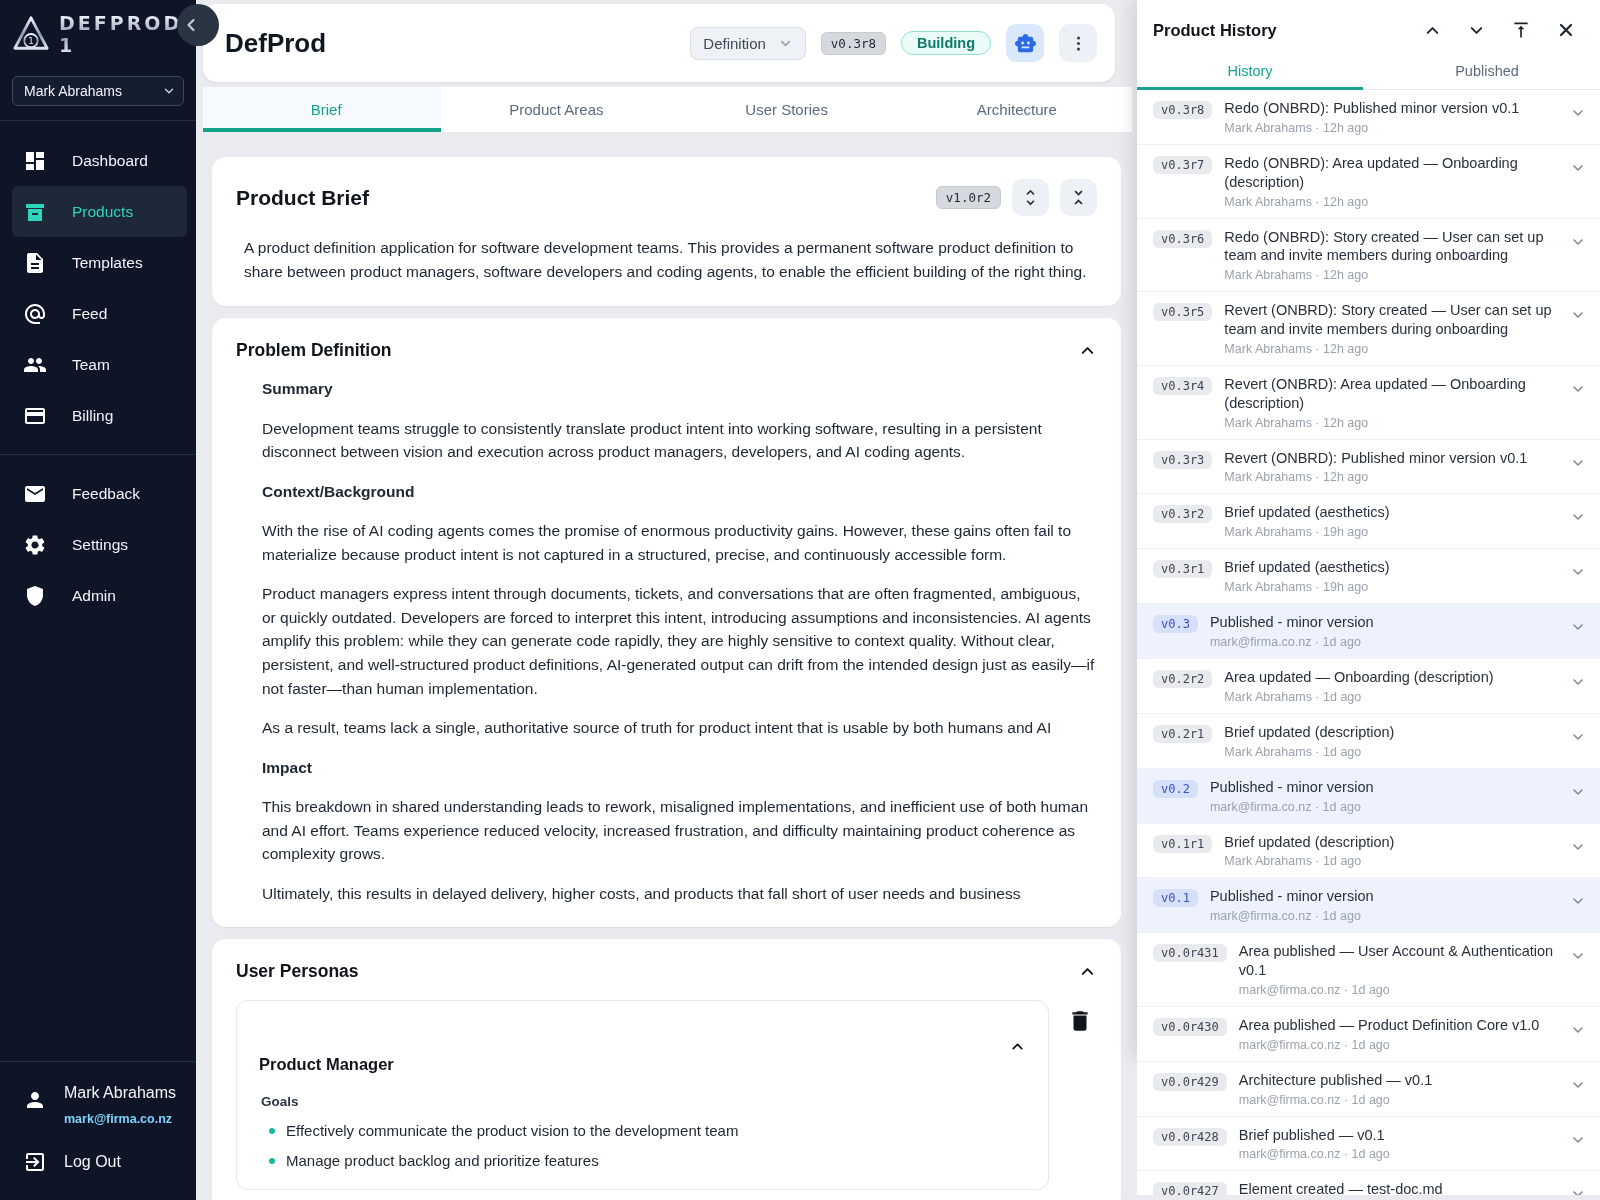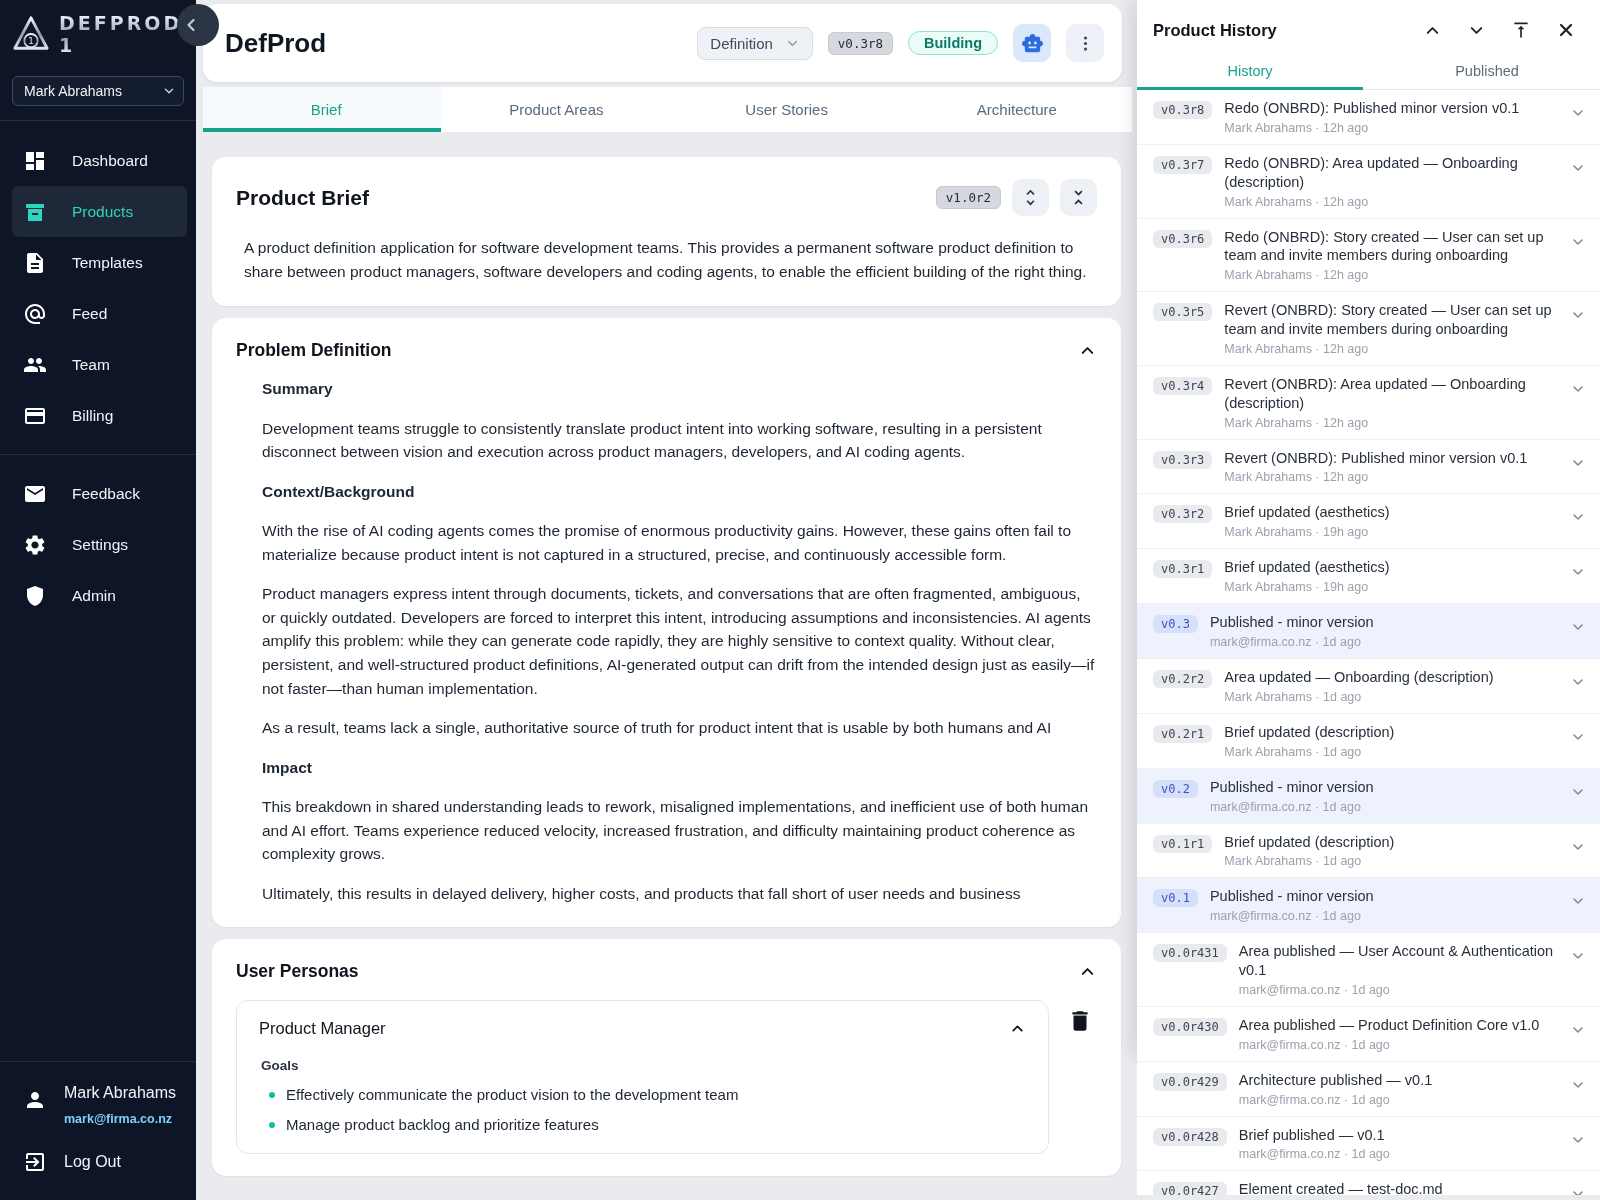--- a/index.html
+++ b/index.html
@@ -25,21 +25,21 @@
   .nav-item.divider::after { content:""; position:absolute; left:-12px; right:-9px; bottom:-14px; height:1px; background:#242e41; }
   .side-footer { position:absolute; left:0; right:0; bottom:0; padding:14px 0 20px 0; border-top:1px solid #242e41; }
   .side-user { display:flex; align-items:flex-start; gap:17px; padding:8px 12px 8px 23px; }
   .side-user .uname { font-size:16px; color:#f3f5f8; }
   .side-user .uemail { font-size:12.5px; color:#7dd3fc; margin-top:10px;font-weight:bold; }
   .logout-row { display:flex; align-items:center; gap:17px; padding:16px 12px 6px 23px; font-size:16px; color:#f3f5f8; cursor:pointer; }
 
   
   .collapse-fab { position:absolute; left:177px; top:4px; width:42px; height:42px; border-radius:50%; background:#2b3442; color:#c3cad6; display:flex; align-items:center; justify-content:center; z-index:3; cursor:pointer; }
   .main { position:absolute; left:196px; top:0; width:941px; height:1200px; background:#e9ebee; z-index:2; }
-  .main-header { position:relative; z-index:4; margin:4px 15px 5px 7px; background:#ffffff; border-radius:14px; height:78px; display:flex; align-items:center; padding:0 18px 0 22px; box-shadow:0 1px 3px rgba(16,24,40,.07); }
+  .main-header { position:relative; z-index:4; margin:4px 22px 5px 7px; background:#ffffff; border-radius:14px; height:78px; display:flex; align-items:center; padding:0 18px 0 22px; box-shadow:0 1px 3px rgba(16,24,40,.07); }
   .main-title { font-size:26px; font-weight:800; color:#0f1722; }
   .hdr-right { margin-left:auto; display:flex; align-items:center; gap:15px; }
   .mode-select { display:flex; align-items:center; gap:12px; background:#eef1f5; border:1px solid #d8dde4; border-radius:8px; padding:7px 12px; font-size:15px; color:#3f4a5a; cursor:pointer; }
   .mode-select .sel-chev { color:#9aa3b0; }
   .badge-mono { font-family:"DejaVu Sans Mono", monospace; font-size:12.5px; color:#222b36; background:#d5d9de; border:1px solid #c6cbd2; border-radius:6px; padding:3px 9px; }
   .badge-status { font-size:14.5px; font-weight:700; color:#0c7a68; background:#eafcf7; border:1.5px solid #8fe3cf; border-radius:999px; padding:3px 15px; }
   .btn-sq { width:38px; height:38px; border-radius:10px; display:flex; align-items:center; justify-content:center; cursor:pointer; border:none; }
   .btn-agent { background:#d9e9fb; color:#2e6be0; }
   .btn-kebab { background:#edf1f7; color:#3b4656; }
 
@@ -55,21 +55,21 @@
   .btn-tool { width:37px; height:37px; border-radius:10px; background:#edf1f6; color:#2b3442; display:flex; align-items:center; justify-content:center; border:none; cursor:pointer; }
   .brief-desc { margin-top:20px; font-size:15.5px; line-height:1.55; color:#1d2633; padding-left:8px; }
 
   .sec-title { font-size:17.5px; font-weight:800; color:#10151d; }
   .sec-collapse { margin-left:auto; color:#10151d; background:none; border:none; cursor:pointer; }
   .blk.subheading { margin:20px 0 0 16px; font-weight:700; font-size:15.5px; color:#3c4654; }
   .blk.para { margin:16px 0 0 26px; font-size:15.5px; line-height:1.52; color:#1d2633; }
 
   .persona-row { display:flex; align-items:flex-start; gap:14px; margin-top:18px; }
   .persona-card { flex:1; border:1px solid #e4e7ec; border-radius:12px; padding:18px 22px 20px 22px; }
-  .persona-name { font-size:16.5px; font-weight:400; color:#10151d; }
+  .persona-name { font-size:16.5px; font-weight:700; color:#10151d;margin-top:36px; }
   .goals-label { margin:20px 0 0 2px; font-weight:700; font-size:13.5px; color:#2b3442; }
   .goal-li { display:flex; align-items:baseline; gap:11px; margin:13px 0 0 10px; font-size:15px; color:#1d2633; }
   .goal-li .dot { width:6px; height:6px; border-radius:50%; background:#17b8a2; flex:0 0 auto; transform:translateY(-2px); }
   .btn-trash { background:none; border:none; color:#10151d; cursor:pointer; padding:4px; margin-top:4px; }
 
   
   .history { position:absolute; right:0; top:0; width:463px; height:1056px; background:#ffffff; z-index:6; box-shadow:-6px 0 14px rgba(15,23,42,.10); }
   .hist-head { display:flex; align-items:center; padding:20px 24px 14px 16px; }
   .hist-title { font-size:16.5px; font-weight:800; color:#10151d; }
   .hist-icons { margin-left:auto; display:flex; align-items:center; gap:25px; color:#1b2430; }

